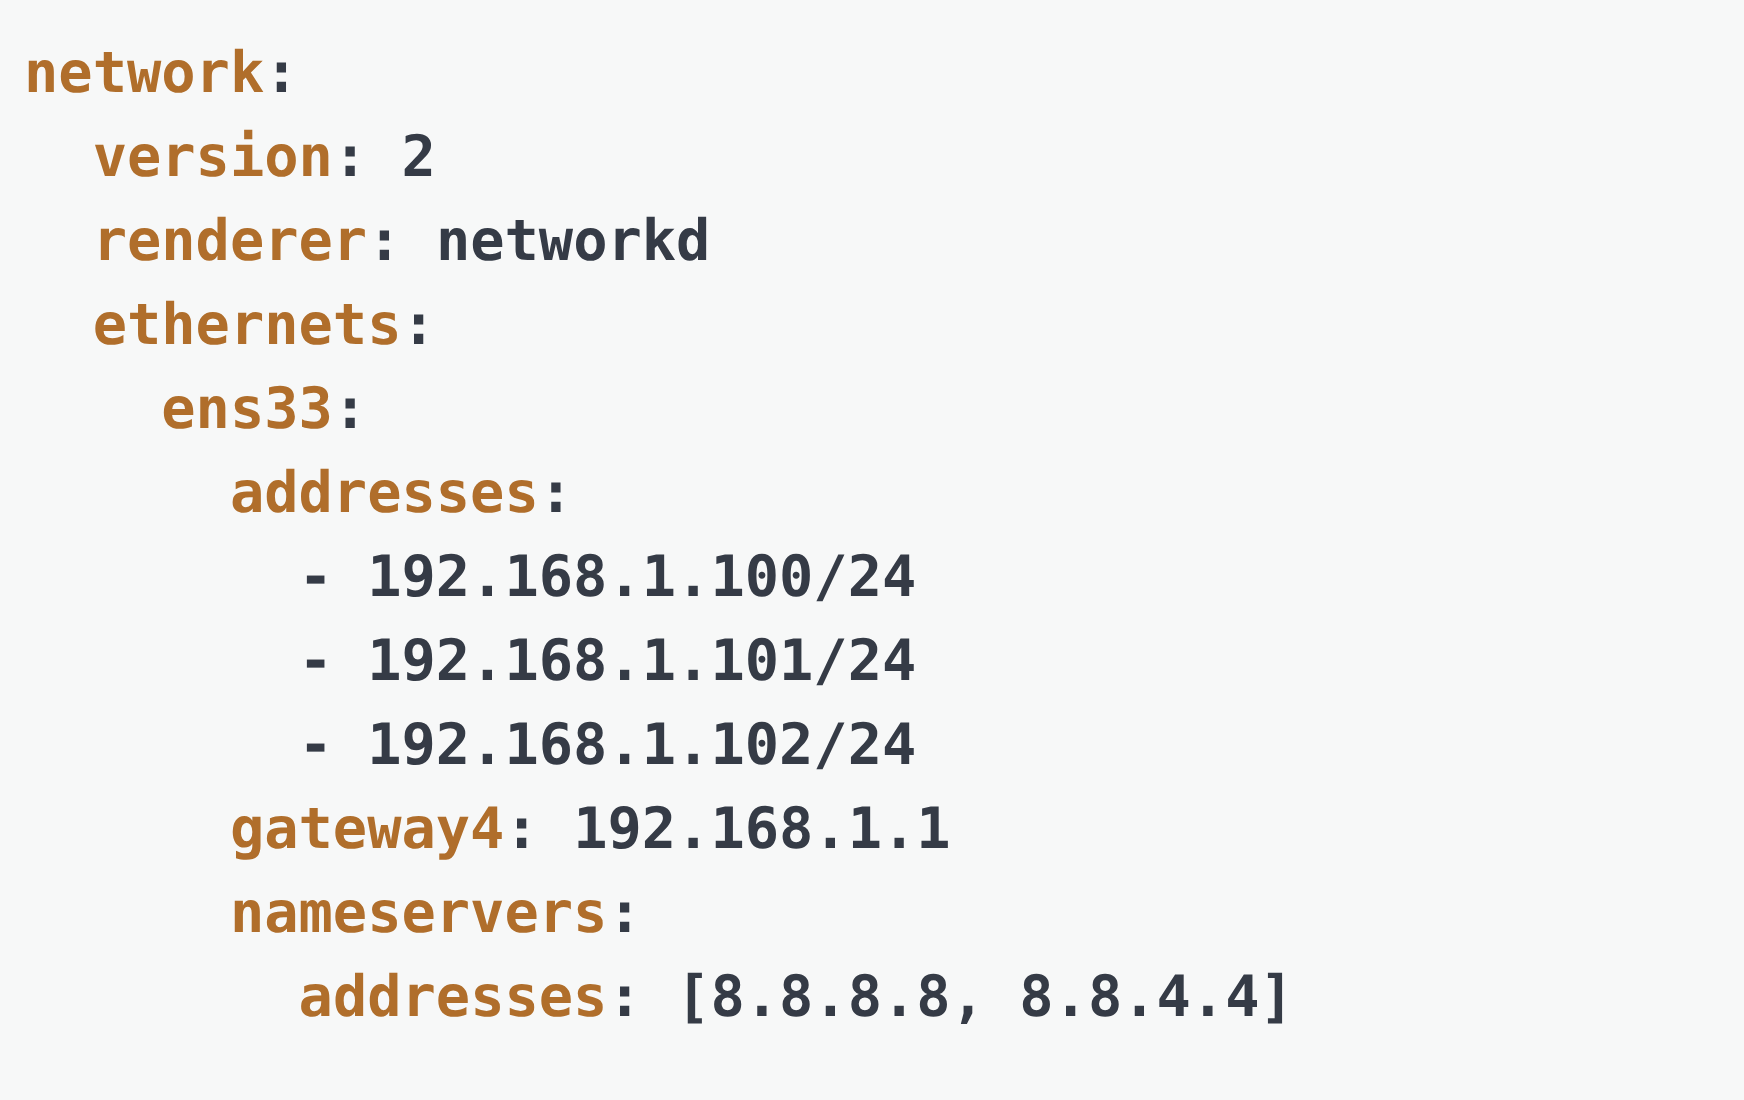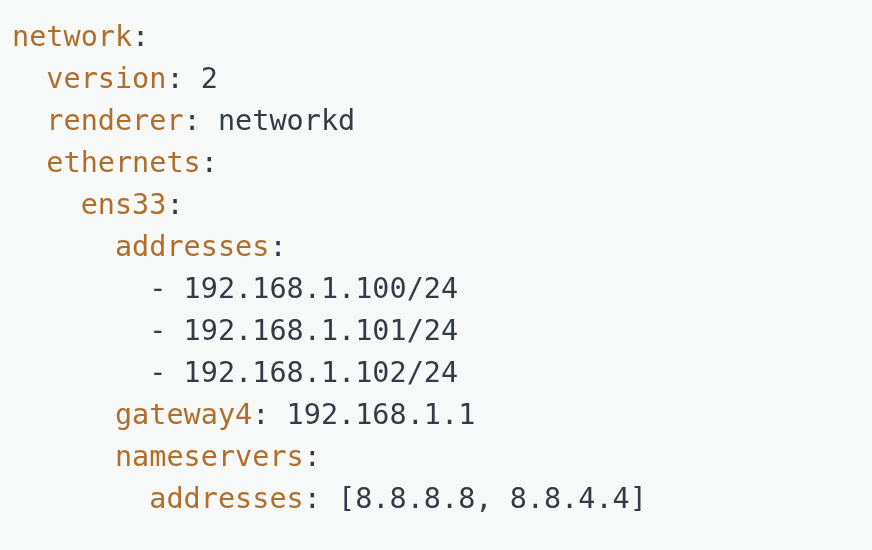--- a/index.html
+++ b/index.html
@@ -1,20 +1,20 @@
 <!DOCTYPE html>
 <html style="--bg: #f7f8f8; --key: #b06e2b; --text: #353b46;"><head>
 <meta charset="utf-8">
 <style>
   :root{
     --bg:#f7f8f8;
     --key:#b06e2b;
     --text:#353b46;
   }
-  *{margin:0;padding:0;box-sizing:border-box;}
+  *{margin:0;padding:0;box-sizing:border-box;font-weight:bold;}
   html,body{width:872px;height:550px;overflow:hidden;}
   body{
     background:var(--bg);
     font-family:"DejaVu Sans Mono","Liberation Mono",monospace;
   }
   .code{
     position:absolute;
     left:12px;
     top:16px;
     font-size:28.5px;

